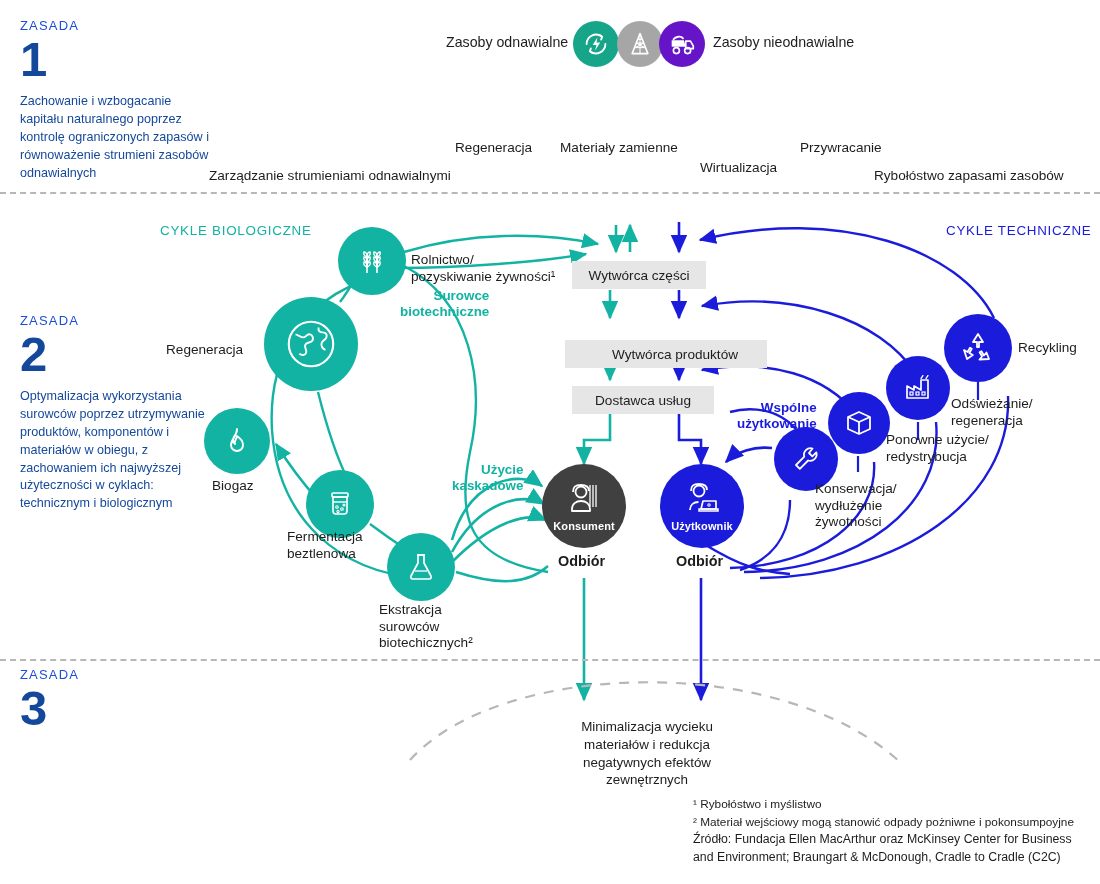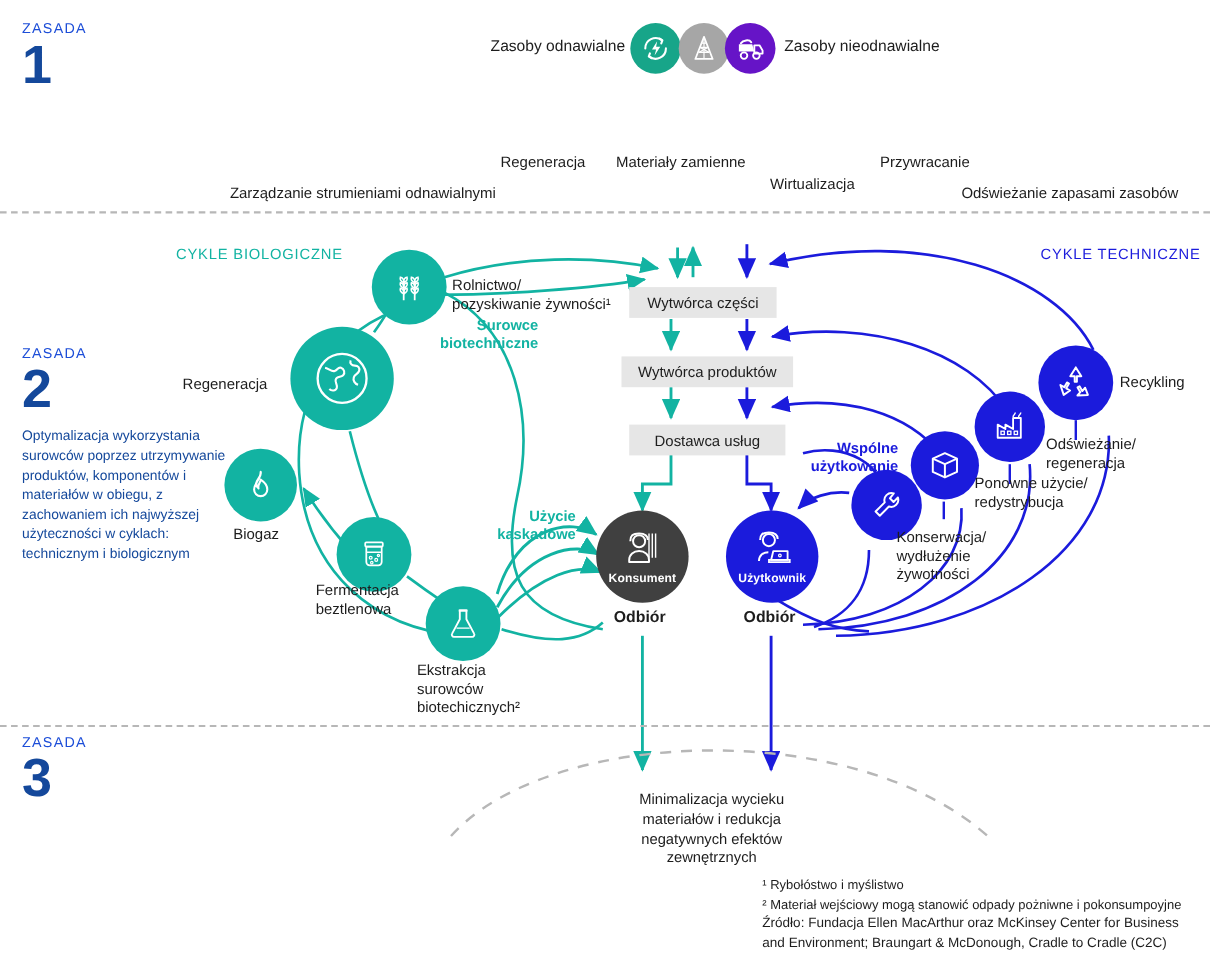--- a/index.html
+++ b/index.html
@@ -137,20 +137,21 @@
   <line x1="978" y1="382" x2="978" y2="400" stroke="#1b1bdc" stroke-width="2.2"></line>
   <line x1="918" y1="422" x2="918" y2="440" stroke="#1b1bdc" stroke-width="2.2"></line>
   <line x1="858" y1="456" x2="858" y2="472" stroke="#1b1bdc" stroke-width="2.2"></line>
 
   <path d="M410,760 C500,660 780,652 900,762" fill="none" stroke="#b7b7b7" stroke-width="2.2" stroke-dasharray="10 9"></path>
 </svg>
 
 <div class="abs" style="left:20px;top:18px;">
   <div class="principle-kicker">ZASADA</div>
   <div class="principle-num">1</div>
+  <div class="principle-body">Zachowanie i wzbogacanie kapitału naturalnego poprzez kontrolę ograniczonych zapasów i równoważenie strumieni zasobów odnawialnych</div>
 </div>
 
 <div class="abs" style="left:446px;top:33px;">
   <span class="legend-label">Zasoby odnawialne</span>
 </div>
 
 <div class="abs legend-circle" style="left:573px;top:21px;background:#17a589;">
   <svg width="30" height="30" viewBox="0 0 32 32">
     <path d="M6 16a10 10 0 0 1 16-8" fill="none" stroke="#fff" stroke-width="2" stroke-linecap="round"></path>
     <path d="M26 16a10 10 0 0 1-16 8" fill="none" stroke="#fff" stroke-width="2" stroke-linecap="round"></path>
@@ -185,21 +186,21 @@
 <div class="abs" style="left:713px;top:33px;">
   <span class="legend-label">Zasoby nieodnawialne</span>
 </div>
 
 <div class="abs mid-head" style="left:455px;top:140px;">Regeneracja</div>
 <div class="abs mid-head" style="left:560px;top:140px;">Materiały zamienne</div>
 <div class="abs mid-head" style="left:700px;top:140px;margin-top:20px;">Wirtualizacja</div>
 <div class="abs mid-head" style="left:800px;top:140px;">Przywracanie</div>
 
 <div class="abs mgmt-head" style="left:209px;top:168px;">Zarządzanie strumieniami odnawialnymi</div>
-<div class="abs mgmt-head" style="left:874px;top:168px;">Odświeżanie zapasami zasobów</div>
+<div class="abs mgmt-head" style="left:874px;top:168px;">Rybołóstwo zapasami zasobów</div>
 
 <div class="abs dash-line" style="left:0;top:192px;width:1100px;"></div>
 <div class="abs dash-line" style="left:0;top:659px;width:1100px;"></div>
 
 <div class="abs cycle-title bio" style="left:160px;top:223px;">CYKLE BIOLOGICZNE</div>
 <div class="abs cycle-title tech" style="left:946px;top:223px;">CYKLE TECHNICZNE</div>
 
 <div class="abs" style="left:20px;top:313px;">
   <div class="principle-kicker">ZASADA</div>
   <div class="principle-num">2</div>
@@ -280,21 +281,21 @@
   <div class="node-inner-label">Konsument</div>
 </div>
 <div class="abs node-label bold" style="left:558px;top:553px;">Odbiór</div>
 
 <div class="abs accent-label bio" style="left:400px;top:288px;">Surowce
 biotechniczne</div>
 <div class="abs accent-label bio" style="left:452px;top:462px;">Użycie
 kaskadowe</div>
 
 <div class="abs gbox" style="left:572px;top:261px;width:134px;">Wytwórca części</div>
-<div class="abs gbox" style="left:565px;top:324px;width:156px;">Wytwórca produktów</div>
+<div class="abs gbox" style="left:565px;top:340px;width:184px;padding-left:18px;">Wytwórca produktów</div>
 <div class="abs gbox" style="left:572px;top:386px;width:142px;">Dostawca usług</div>
 
 <div class="abs node" style="left:944px;top:314px;width:68px;height:68px;background:#1b1bdc;">
   <svg width="38" height="38" viewBox="0 0 38 38">
     <path d="M19 5l5 8h-4v5h-2v-5h-4z" fill="none" stroke="#fff" stroke-width="1.8" stroke-linejoin="round"></path>
     <path d="M8 30l-3-9 3.5 2 2.5-4.3 1.8 1-2.5 4.3 3.5 2z" fill="none" stroke="#fff" stroke-width="1.8" stroke-linejoin="round"></path>
     <path d="M30 30l-9.5.5 2.6-3-2.5-4.3 1.8-1 2.5 4.3 2.6-3z" fill="none" stroke="#fff" stroke-width="1.8" stroke-linejoin="round"></path>
   </svg>
 </div>
 <div class="abs node-label" style="left:1018px;top:340px;">Recykling</div>

